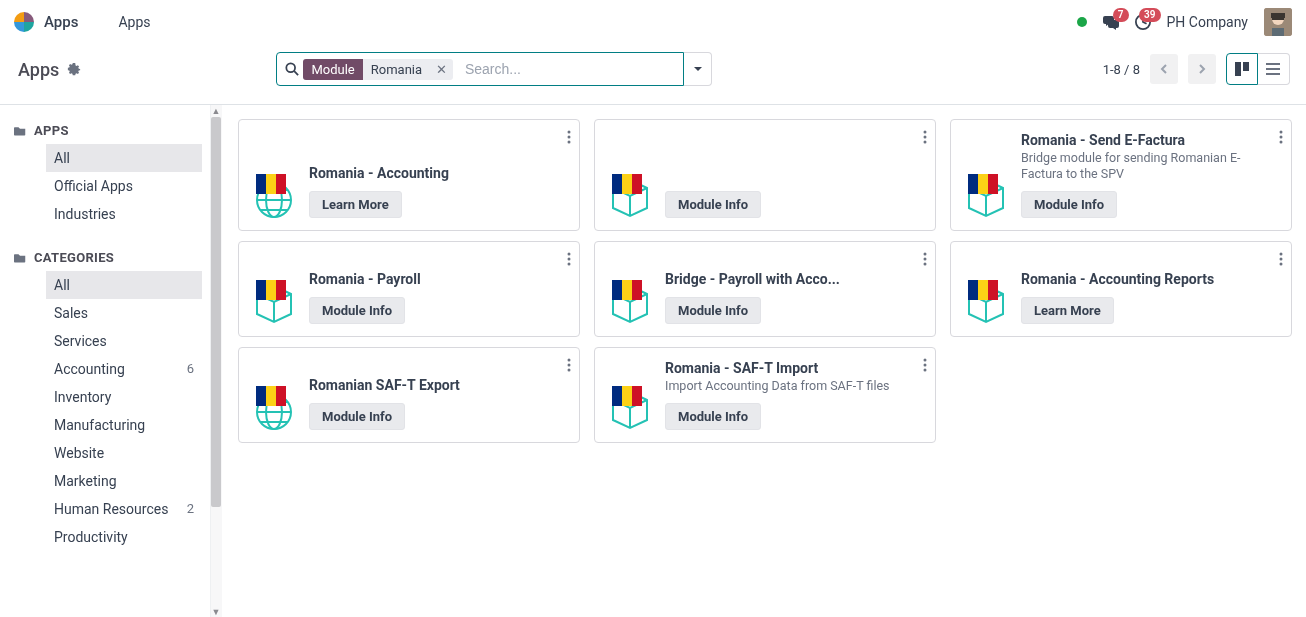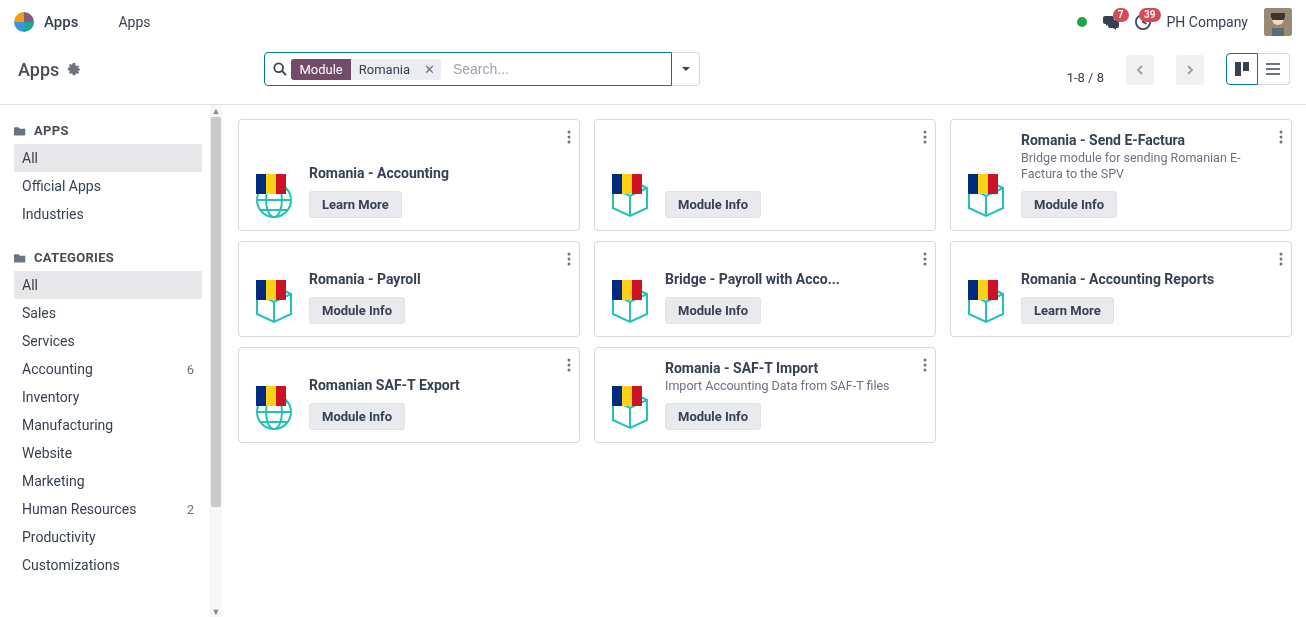--- a/index.html
+++ b/index.html
@@ -70,21 +70,21 @@
   .search-input {
     border:none; outline:none; flex:1; font-size:14px;
     margin-left:12px; background:transparent;
   }
   .search-input::placeholder { color:#9ca3af; }
   .search-toggle {
     height:34px; width:28px; border:1px solid #d8d8dd; border-left:none;
     border-radius: 0 4px 4px 0; display:flex; align-items:center; justify-content:center;
     background:#fff;
   }
-  .panel-right { display:flex; align-items:flex-end; gap:22px; margin-left:auto;}
+  .panel-right { display:flex; align-items:center; gap:10px; margin-left:auto;}
   .pager-text { font-size:13px; color:#374151; }
   .pager-btn {
     width:28px; height:30px; display:flex; align-items:center; justify-content:center;
     color:#9ca3af; background:#f1f1f2; border-radius:3px;
   }
   .view-btns { display:flex; gap:0; }
   .view-btn {
     width:32px; height:32px; border:1px solid #d8d8dd;
     display:flex; align-items:center; justify-content:center;
     background:#fff; color:#6b7280;
@@ -112,22 +112,23 @@
   }
   .sb-section {
     font-size:13px; font-weight:700; color:#4b4b55;
     display:flex; align-items:center; gap:8px;
     margin: 4px 0 6px;
     text-transform:uppercase; letter-spacing:.3px;
   }
   .sb-item {
     font-size:14px; color:#374151;
     padding: 6px 8px; border-radius:0;
-    display:flex; align-items:flex-end; justify-content:space-between;
+    display:flex; align-items:flex-start; justify-content:space-between;
     cursor:pointer;
+    margin-left:32px;
   }
   .sb-item.active { background:#e7e7ea; }
   .sb-count { color:#6b7280; font-size:13px; }
   .sb-gap { height: 18px; }
 
   
   .grid {
     flex:1; padding: 14px 14px 10px 16px;
     display:grid; grid-template-columns: repeat(3, 1fr);
     grid-auto-rows: min-content;
@@ -347,23 +348,20 @@
           <div class="sb-item">
             <span>Marketing</span>
           </div>
           <div class="sb-item">
             <span>Human Resources</span>
             <span class="sb-count">2</span>
           </div>
           <div class="sb-item">
             <span>Productivity</span>
           </div>
-          <div class="sb-item">
-            <span>Customizations</span>
-          </div>
         </div>
     </div>
     <div class="scrollbar-fake">
       <div class="scroll-arrow" style="top:0">▲</div>
       <div class="scrollbar-thumb" style="top:12px"></div>
       <div class="scroll-arrow" style="bottom:0">▼</div>
     </div>
   </div>
 
   <div class="grid" id="cards-grid">

